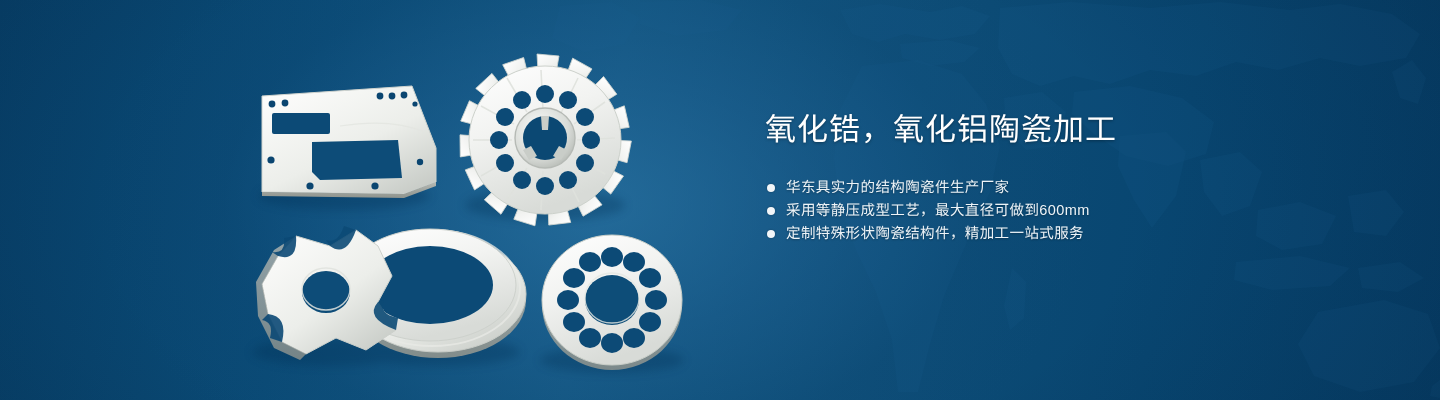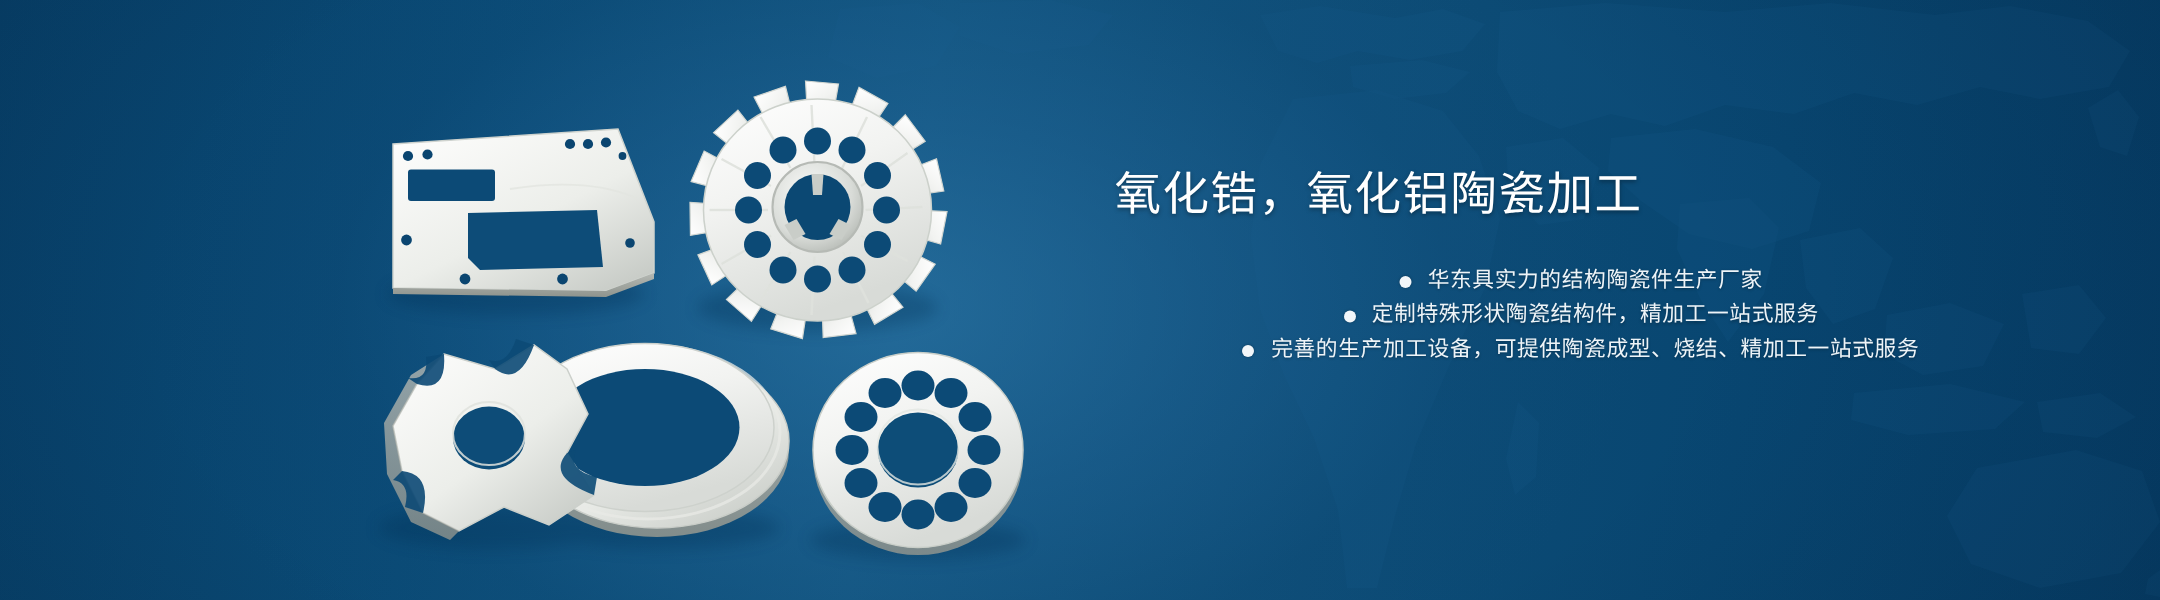--- a/index.html
+++ b/index.html
@@ -55,21 +55,21 @@
   .products {
     position: absolute;
     left: 0; top: 0;
     width: 760px; height: 400px;
   }
   .products svg { display:block; width:100%; height:100%; }
 
   
   .copy {
     position: absolute;
-    left: 743px;
+    left: 765px;
     top: 110px;
     width: 620px;
   }
   .headline {
     margin: 0;
     font-size: 31px;
     line-height: 40px;
     font-weight: 400;
     color: #ffffff;
     letter-spacing: 1px;
@@ -79,21 +79,20 @@
   .feature-list {
     list-style: none;
     margin: 26px 0 0 0;
     padding: 0;
   }
   .feature-item {
     display: flex;
     align-items: center;
     height: 23px;
     margin: 0 0 0 2px;
-    justify-content: center;
   }
   .bullet-dot {
     flex: 0 0 auto;
     width: 8px;
     height: 8px;
     border-radius: 50%;
     background: #f2f6f9;
     margin-right: 11px;
     box-shadow: 0 0 2px rgba(0,0,0,0.3);
   }
@@ -357,22 +356,22 @@
   <div class="copy">
     <h1 class="headline">氧化锆，氧化铝陶瓷加工</h1>
 
     <ul class="feature-list">
       <li class="feature-item">
         <span class="bullet-dot"></span>
         <span class="feature-text">华东具实力的结构陶瓷件生产厂家</span>
       </li>
       <li class="feature-item">
         <span class="bullet-dot"></span>
-        <span class="feature-text">定制特殊形状陶瓷结构件，精加工一站式服务</span>
+        <span class="feature-text">采用等静压成型工艺，最大直径可做到600mm</span>
       </li>
       <li class="feature-item">
         <span class="bullet-dot"></span>
-        <span class="feature-text">完善的生产加工设备，可提供陶瓷成型、烧结、精加工一站式服务</span>
+        <span class="feature-text">定制特殊形状陶瓷结构件，精加工一站式服务</span>
       </li>
     </ul>
   </div>
 
 </div>
 
 </body></html>

